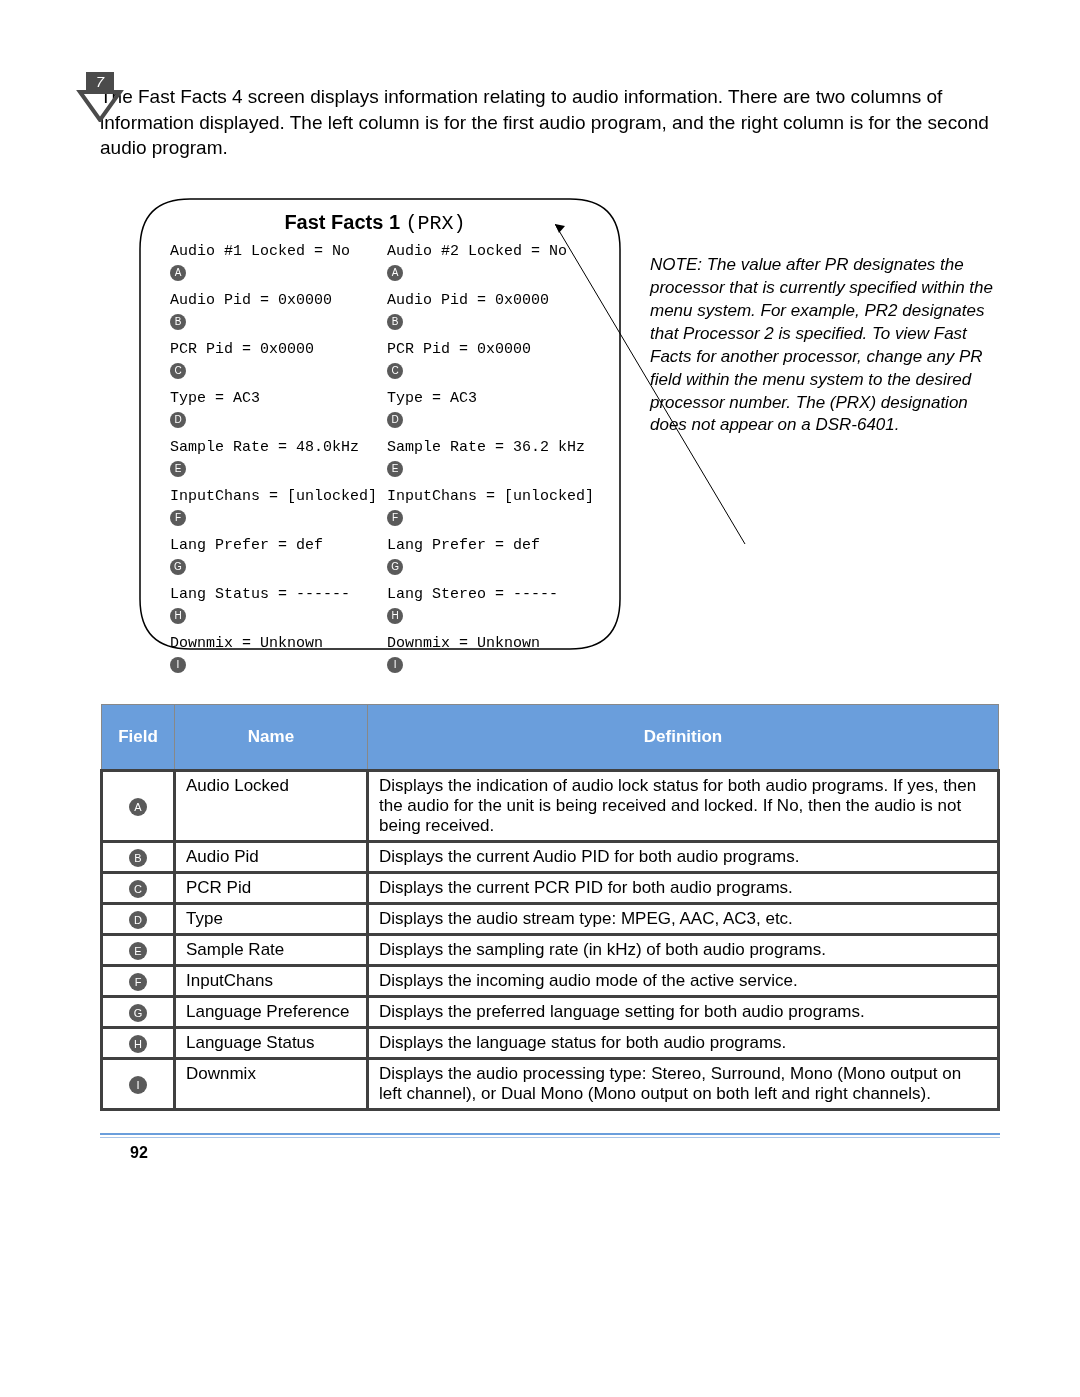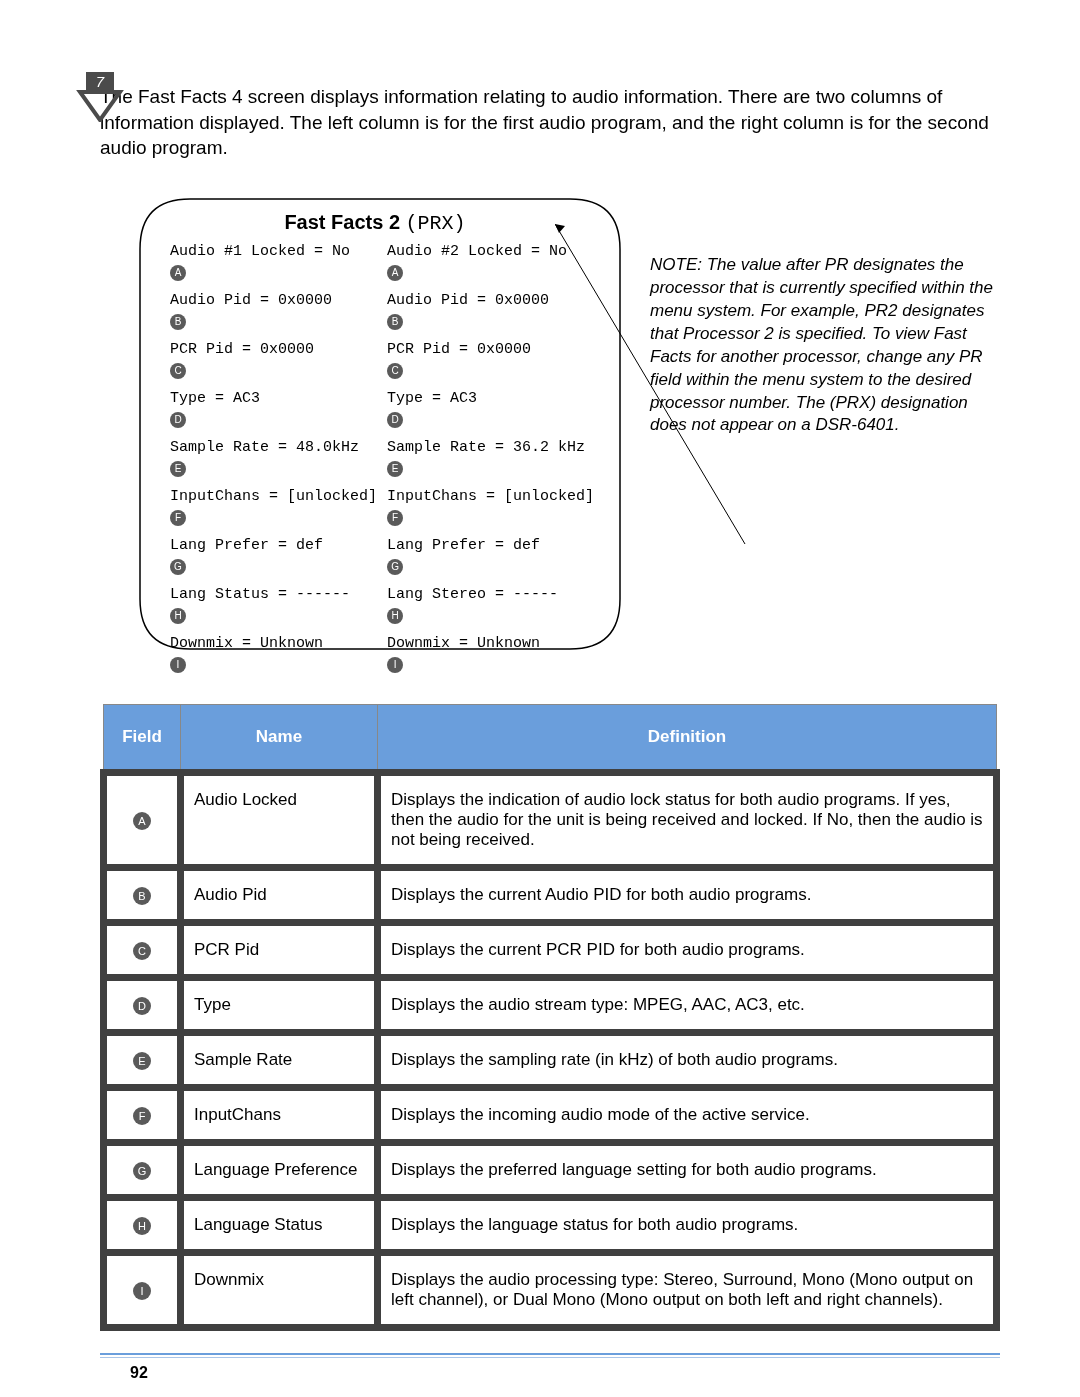--- a/index.html
+++ b/index.html
@@ -148,22 +148,22 @@
   }
   .def-table th {
     background: #6a9edc;
     color: #fff;
     font-weight: bold;
     padding: 22px 8px;
     border: 1px solid #888;
     text-align: center;
   }
   .def-table td {
-    border: 7px solid #404040;
-    padding: 14px 10px;
+    border: 3px solid #404040;
+    padding: 4px 10px;
     vertical-align: top;
     text-align: left;
   }
   .def-table td.c {
     text-align: center;
     vertical-align: middle;
     width: 50px;
   }
   .def-table td.n {
     width: 170px;
@@ -212,21 +212,21 @@
     <div class="screen">
       <svg class="frame" viewBox="0 0 500 470">
         <path d="M60 10 H440 Q490 10 490 60 V410 Q490 460 440 460 H60 Q10 460 10 410 V60 Q10 10 60 10 Z" fill="none" stroke="#000" stroke-width="1.5"></path>
       </svg>
       <svg class="leader" viewBox="0 0 200 330">
         <line x1="0" y1="0" x2="190" y2="320" stroke="#000" stroke-width="1"></line>
         <polygon points="0,0 10,2 4,9" fill="#000"></polygon>
       </svg>
       <div class="screen-inner">
         <div class="ff-title">
-          <span>Fast Facts 2 </span><span class="mono">(PRX)</span>
+          <span>Fast Facts 1 </span><span class="mono">(PRX)</span>
         </div>
         <div class="cols">
 
           <div class="col">
             <div class="row">
                 <div class="val">Audio #1 Locked = No</div>
               </div>
             <div class="marker-line">
                 <span class="marker">A</span>
               </div>

